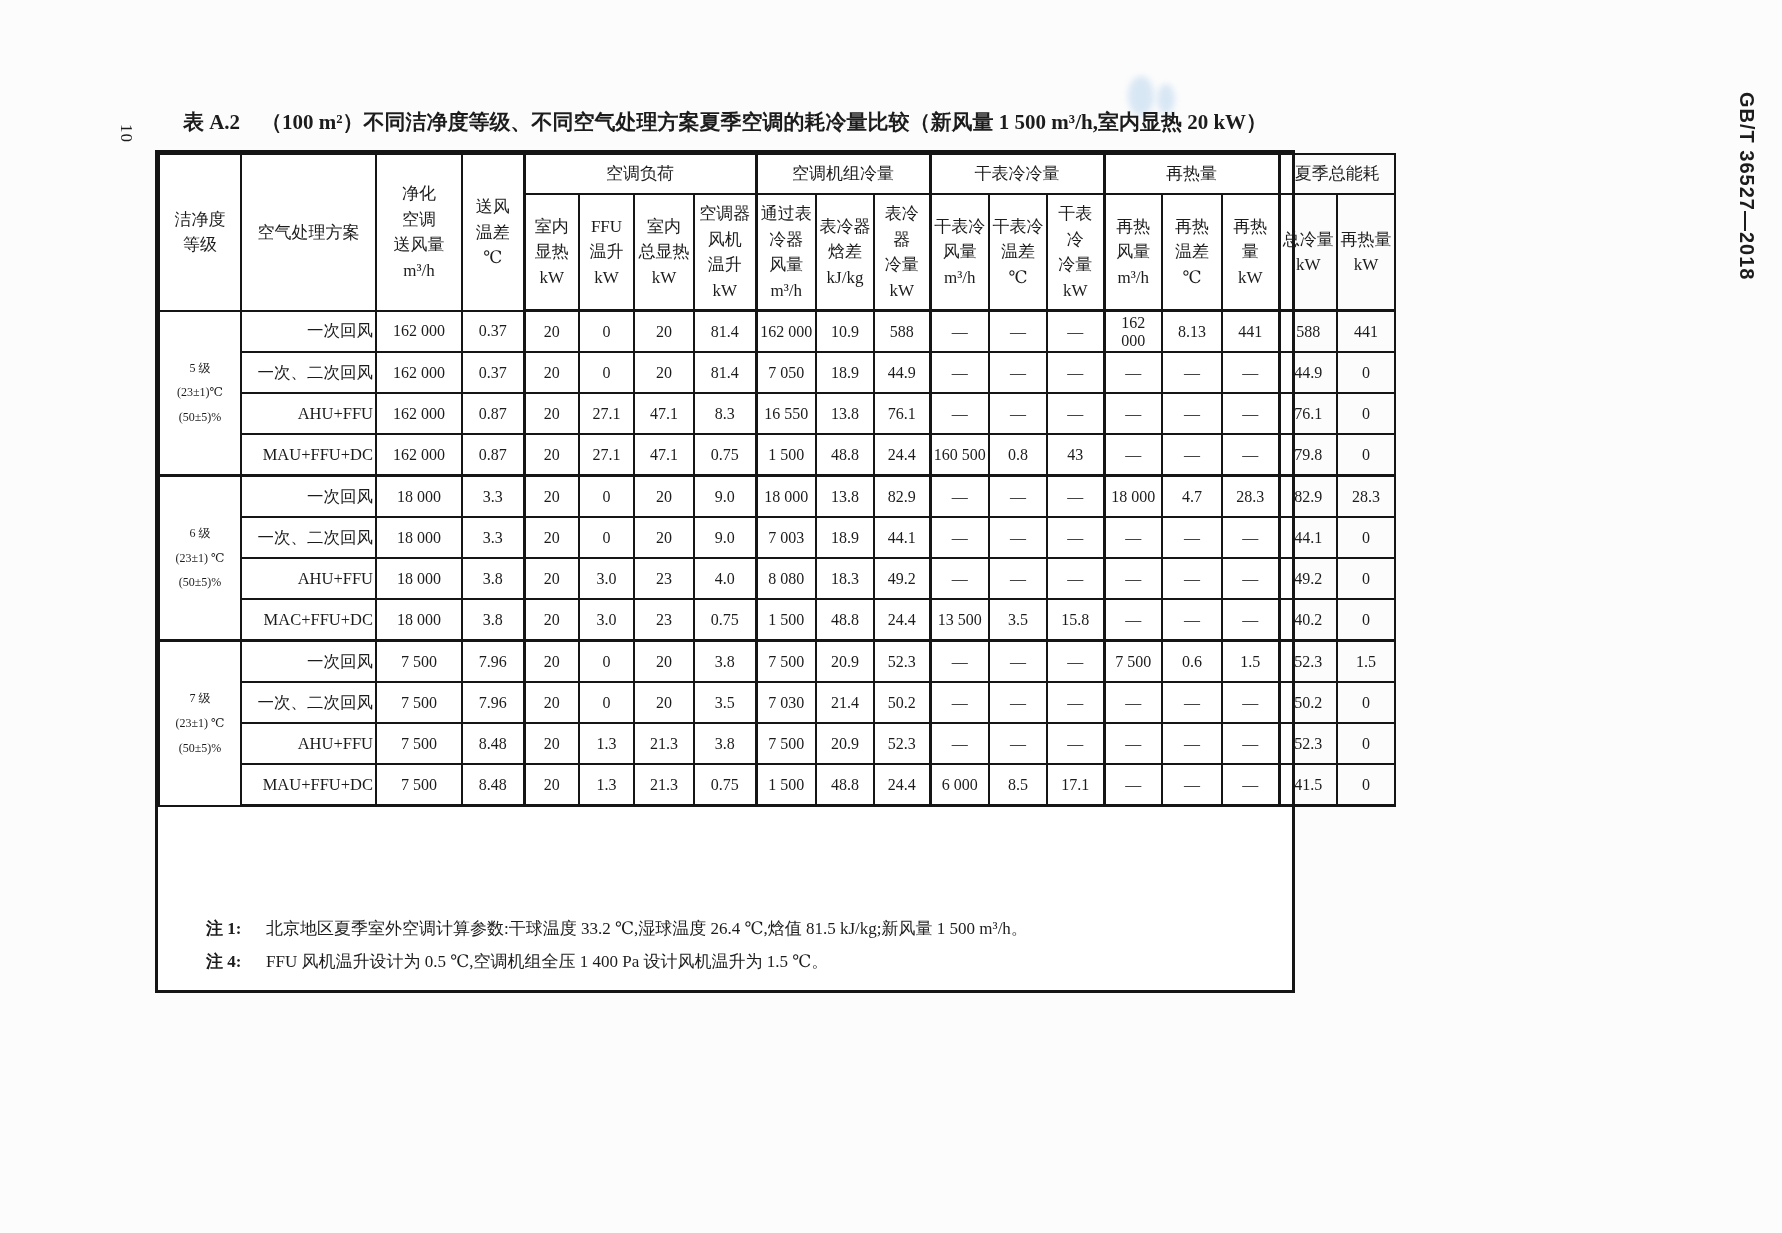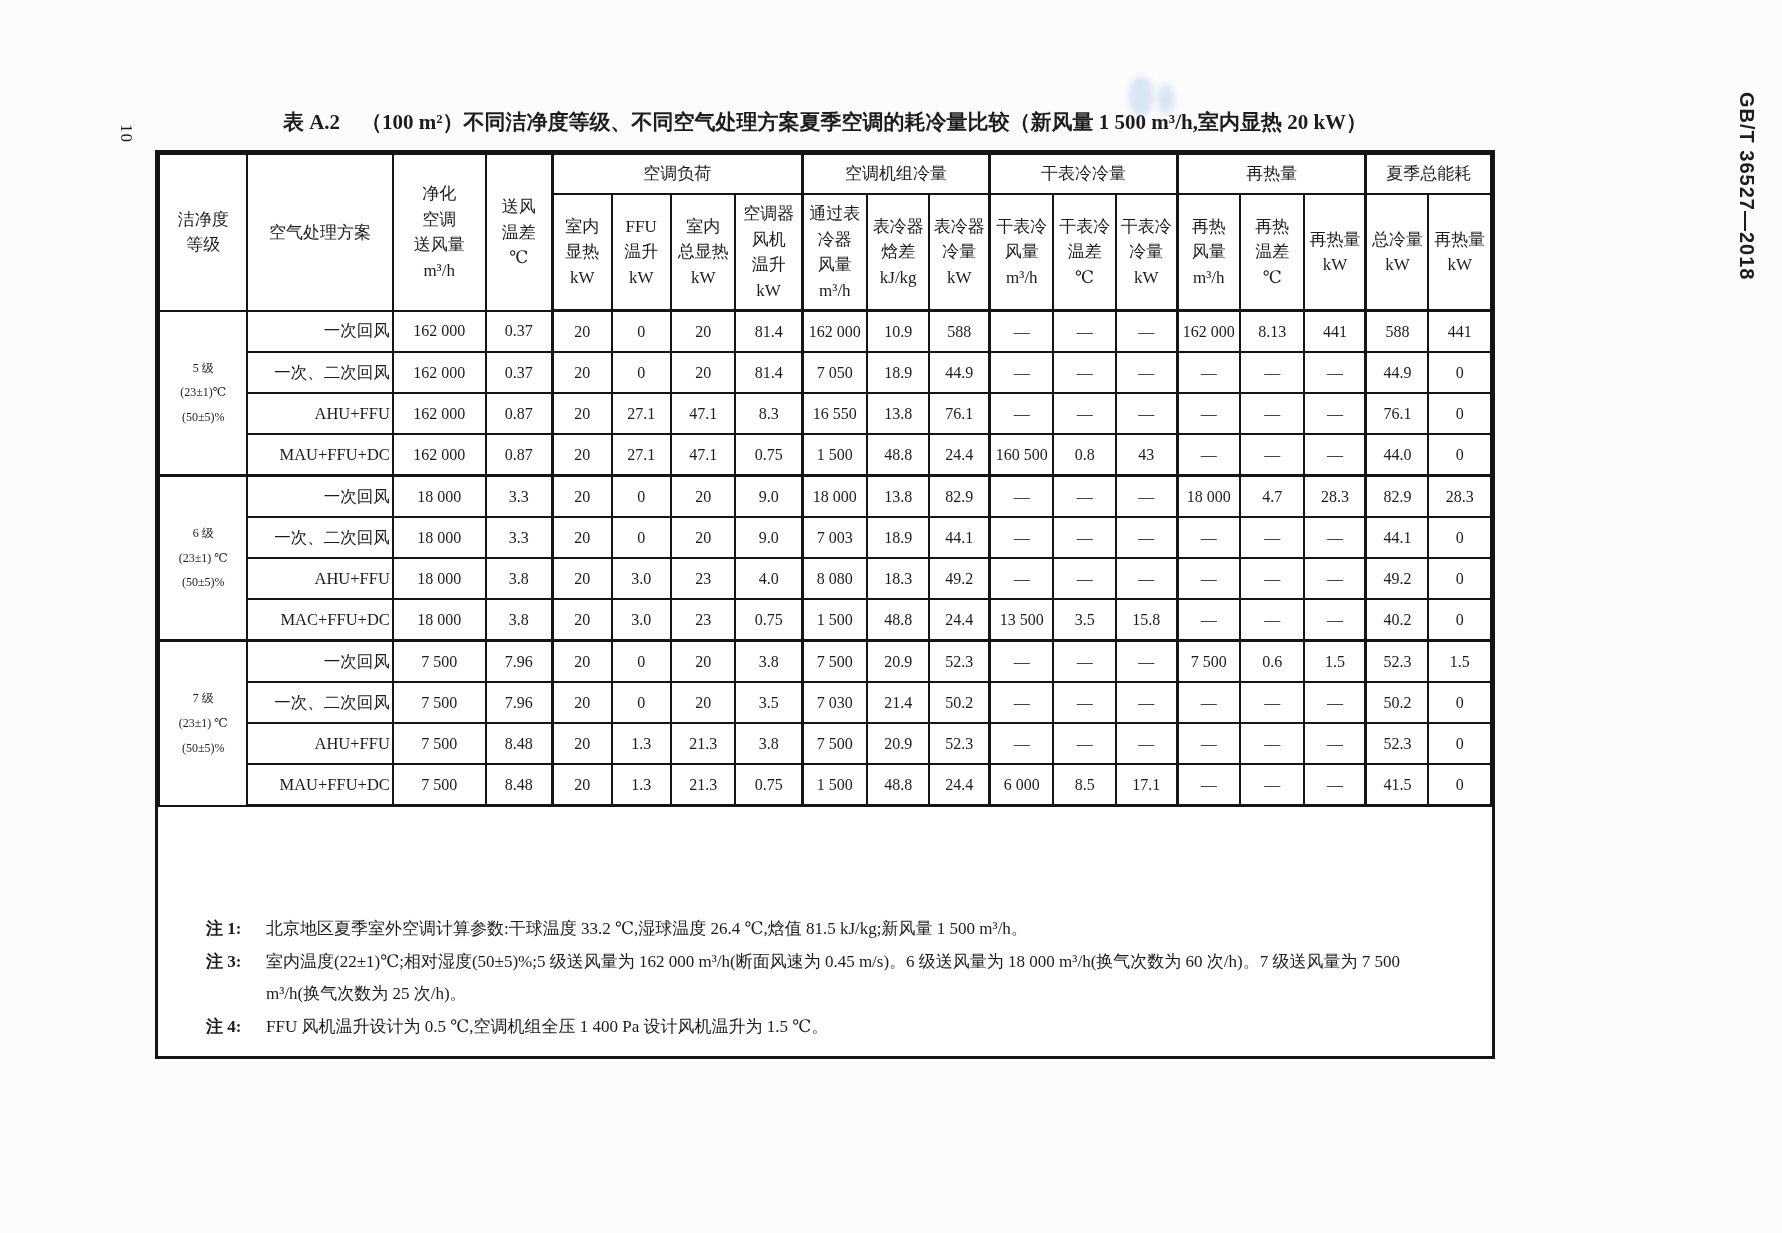--- a/index.html
+++ b/index.html
@@ -15,21 +15,21 @@
   }
   .standard-code {
     position:absolute; right:24px; top:92px;
     writing-mode:vertical-rl; font-size:20px; font-weight:bold;
     font-family:"Liberation Sans","DejaVu Sans",sans-serif; letter-spacing:1px;
   }
   .wm { position:absolute; background:#cde0f2; border-radius:50%; filter:blur(3px); opacity:.75; }
   .wm1 { left:1128px; top:76px; width:26px; height:40px; }
   .wm2 { left:1157px; top:84px; width:18px; height:30px; }
 
-  .sheet { position:absolute; left:155px; top:108px; width:1340px; }
+  .sheet { position:absolute; left:155px; top:108px; width:1140px; }
   .table-title {
     text-align:center; font-weight:bold; font-size:21px;
     margin:0 0 14px 0; white-space:nowrap;
   }
   .table-frame { border:3px solid #151515; background:#fff; }
   table { border-collapse:collapse; width:100%; table-layout:fixed; }
   th,td {
     border:2px solid #151515; text-align:center; vertical-align:middle;
     padding:1px 2px; font-weight:normal; overflow:hidden;
   }
@@ -221,21 +221,21 @@
             <td>0.75</td>
             <td class="gstart">1 500</td>
             <td>48.8</td>
             <td>24.4</td>
             <td class="gstart">160 500</td>
             <td>0.8</td>
             <td>43</td>
             <td class="gstart">—</td>
             <td>—</td>
             <td>—</td>
-            <td class="gstart">44.0</td>
+            <td class="gstart">79.8</td>
             <td>0</td>
           </tr>
           <tr class="block-start">
             <td rowspan="4" class="level-cell">6 级
 (23±1) ℃
 (50±5)%</td>
             <td class="scheme-cell">一次回风</td>
             <td>18 000</td>
             <td>3.3</td>
             <td class="gstart">20</td>
@@ -399,22 +399,18 @@
           </tr>
         </tbody>
     </table>
 
     <div class="notes">
         <div class="note">
           <span class="note-label">注 1:</span>
           <span class="note-text">北京地区夏季室外空调计算参数:干球温度 33.2 ℃,湿球温度 26.4 ℃,焓值 81.5 kJ/kg;新风量 1 500 m³/h。</span>
         </div>
         <div class="note">
-          <span class="note-label">注 3:</span>
-          <span class="note-text">室内温度(22±1)℃;相对湿度(50±5)%;5 级送风量为 162 000 m³/h(断面风速为 0.45 m/s)。6 级送风量为 18 000 m³/h(换气次数为 60 次/h)。7 级送风量为 7 500 m³/h(换气次数为 25 次/h)。</span>
-        </div>
-        <div class="note">
           <span class="note-label">注 4:</span>
           <span class="note-text">FFU 风机温升设计为 0.5 ℃,空调机组全压 1 400 Pa 设计风机温升为 1.5 ℃。</span>
         </div>
       </div>
   </div>
 </div>
 
 </body></html>

